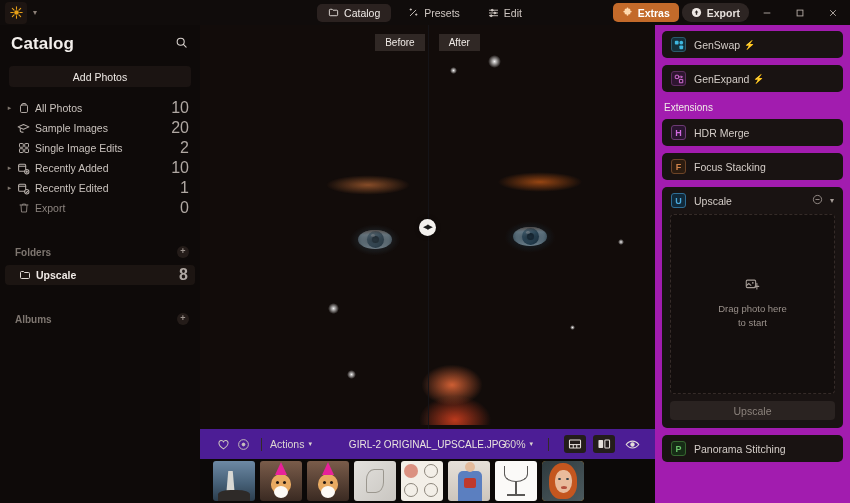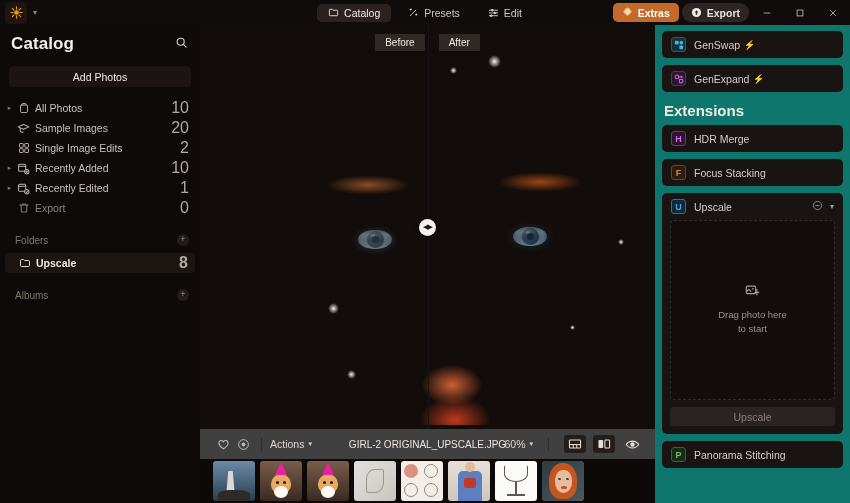--- a/index.html
+++ b/index.html
@@ -82,22 +82,22 @@
     padding: 0 11px 0 4px; font-size: 10.5px; color: #c9c2bd;
     position: relative;
   }
   .sb-item.dim { color: #8b837e; }
   .sb-chev { width: 11px; flex: 0 0 11px; font-size: 7px; color: #80776f; text-align: center; }
   .sb-icon { width: 17px; flex: 0 0 17px; display: flex; align-items: center; justify-content: center; color: #b8b0ab; }
   .sb-label { flex: 1 1 auto; padding-left: 3px; white-space: nowrap; overflow: hidden; }
   .sb-count { color: #b0a8a3; font-size: 16px; }
   .sb-section {
     display: flex; align-items: center; height: 24px;
-    padding: 0 11px 0 15px; margin-top: 10px;
-    font-size: 10px; color: #7e7670;
+    padding: 0 11px 0 15px; margin-top: 22px;
+    font-size: 10px; color: #7e7670; font-weight: bold;
   }
   .sb-plus {
     margin-left: auto; width: 12px; height: 12px; border-radius: 50%;
     background: #241c19; color: #9c938d; font-size: 9px; line-height: 11px;
     text-align: center;
   }
   .sb-folder {
     display: flex; align-items: center; height: 20px;
     margin: 1px 5px 0 5px; padding: 0 7px 0 11px; border-radius: 4px;
     background: #1c1512; font-size: 10.5px; color: #efe9e5; font-weight: 600;
@@ -172,21 +172,21 @@
     justify-content: center; gap: 14px; z-index: 10;
   }
   .ba-chip {
     background: rgba(52,44,41,.88); color: #f0ebe7; font-size: 10px;
     padding: 3px 10px; border-radius: 0; font-weight: 500;
   }
 
   
   .vtoolbar {
     flex: 0 0 30px; height: 30px; display: flex; align-items: center;
-    background: #404040; padding: 0 13px; position: relative;
+    background: #4c1d95; padding: 0 13px; position: relative;
   }
   .vt-ic { color: #cbc4bf; display: flex; align-items: center; justify-content: center; width: 20px; height: 20px; }
   .vt-sep { width: 1px; height: 13px; background: #332b28; margin: 0 8px; }
   .vt-actions { font-size: 10.5px; color: #ddd6d1; display:flex; align-items:center; gap:4px; }
   .vt-filename {
     position: absolute; left: 0; right: 0; text-align: center;
     font-size: 10px; color: #e9e3df; pointer-events: none; font-weight: 500;
   }
   .vt-right { margin-left: auto; display: flex; align-items: center; gap: 7px; z-index: 2; }
   .vt-zoom { font-size: 10.5px; color: #ddd6d1; display:flex; align-items:center; gap:4px; }
@@ -201,36 +201,36 @@
     display: flex; align-items: center; gap: 5px; padding: 0 13px;
   }
   .thumb {
     width: 42px; height: 40px; border-radius: 3px; overflow: hidden;
     position: relative; flex: 0 0 42px;
   }
   .thumb.sel { outline: 2px solid #d08a1e; outline-offset: -2px; border-radius: 4px; }
 
   
   .rightpanel {
-    width: 195px; flex: 0 0 195px; background: #0f766e;
+    width: 195px; flex: 0 0 195px; background: #a21caf;
     padding: 6px 7px 0 7px; overflow: hidden; position: relative;
   }
   .rp-card {
     height: 27px; border-radius: 5px; background: #191312;
     display: flex; align-items: center; padding: 0 9px; margin-bottom: 7px;
     font-size: 10.5px; color: #d4cdc8;
   }
   .rp-badge {
     width: 15px; height: 15px; border-radius: 3px; flex: 0 0 15px;
     display: flex; align-items: center; justify-content: center;
     font-size: 9px; font-weight: 700; margin-right: 8px;
   }
   .rp-bolt { color: #e7c23d; font-size: 9px; margin-left: 4px; }
   .rp-section {
-    font-size: 15px; color: #f0ebe7; font-weight: 700;
+    font-size: 10px; color: #f0ebe7; font-weight: 400;
     padding: 3px 2px 6px 2px;
   }
   .rp-card.open {
     height: auto; flex-direction: column; align-items: stretch;
     padding: 0; background: #191312; border-radius: 5px; margin-bottom: 7px;
   }
   .rp-head { display: flex; align-items: center; height: 27px; padding: 0 9px; font-size: 10.5px; color: #d4cdc8; }
   .rp-head-right { margin-left: auto; display: flex; align-items: center; gap: 7px; color: #a59c96; font-size: 10px; }
   .dropzone {
     margin: 0 8px 7px 8px; height: 180px; border-radius: 4px;

